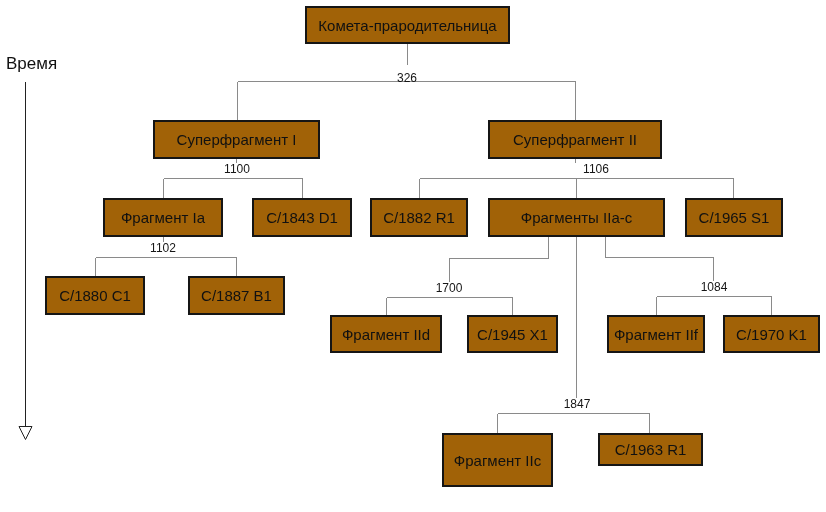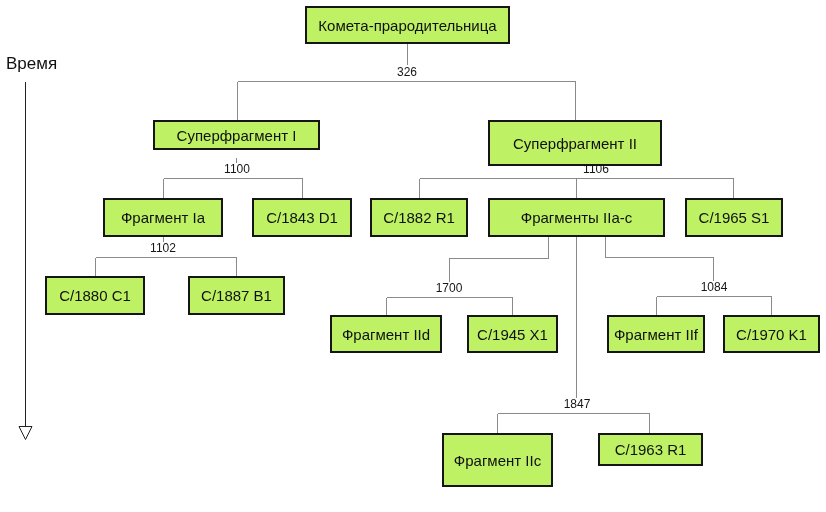--- a/index.html
+++ b/index.html
@@ -2,21 +2,21 @@
 <html><head>
 <meta charset="utf-8">
 <style>
   html,body { margin:0; padding:0; background:#ffffff; }
   .stage {
     position:relative; width:826px; height:512px; background:#ffffff;
     font-family:"Liberation Sans", sans-serif; color:#111; overflow:hidden;
   }
   .lines { position:absolute; left:0; top:0; }
   .box {
-    position:absolute; box-sizing:border-box; background:#bef264;
+    position:absolute; box-sizing:border-box; background:#a16207;
     border:2px solid #151515; display:flex; align-items:center; justify-content:center;
     font-size:15px; white-space:nowrap; text-align:center;
   }
   .year {
     position:absolute; transform:translateX(-50%);
     font-size:12px; line-height:13px; color:#161616; white-space:nowrap;
   }
   .time-label { position:absolute; left:6px; top:54px; font-size:17px;text-align:center; }
 </style>
 </head>
@@ -39,25 +39,25 @@
       <path d="M19 426.5 L32 426.5 L25.5 439.5 Z" fill="#ffffff"></path>
     </g>
   </svg>
 
   <div class="time-label">Время</div>
 
   <div class="box" style="left:305px;top:6px;width:205px;height:38px">
     <span>Комета-прародительница</span>
   </div>
 
-  <div class="box" style="left:153px;top:120px;width:167px;height:30px">
+  <div class="box" style="left:153px;top:120px;width:167px;height:39px">
     <span>Суперфрагмент I</span>
   </div>
 
-  <div class="box" style="left:488px;top:120px;width:174px;height:46px">
+  <div class="box" style="left:488px;top:120px;width:174px;height:39px">
     <span>Суперфрагмент II</span>
   </div>
 
   <div class="box" style="left:103px;top:198px;width:120px;height:39px">
     <span>Фрагмент Ia</span>
   </div>
 
   <div class="box" style="left:252px;top:198px;width:100px;height:39px">
     <span>C/1843 D1</span>
   </div>
@@ -99,21 +99,21 @@
   </div>
 
   <div class="box" style="left:442px;top:433px;width:111px;height:54px">
     <span>Фрагмент IIc</span>
   </div>
 
   <div class="box" style="left:598px;top:433px;width:105px;height:33px">
     <span>C/1963 R1</span>
   </div>
 
-  <div class="year" style="left:407px;top:66px">326</div>
+  <div class="year" style="left:407px;top:72px">326</div>
   <div class="year" style="left:237px;top:163px">1100</div>
   <div class="year" style="left:596px;top:163px">1106</div>
   <div class="year" style="left:163px;top:242px">1102</div>
   <div class="year" style="left:449px;top:282px">1700</div>
   <div class="year" style="left:714px;top:281px">1084</div>
   <div class="year" style="left:577px;top:398px">1847</div>
 
 </div>
 
 </body></html>

